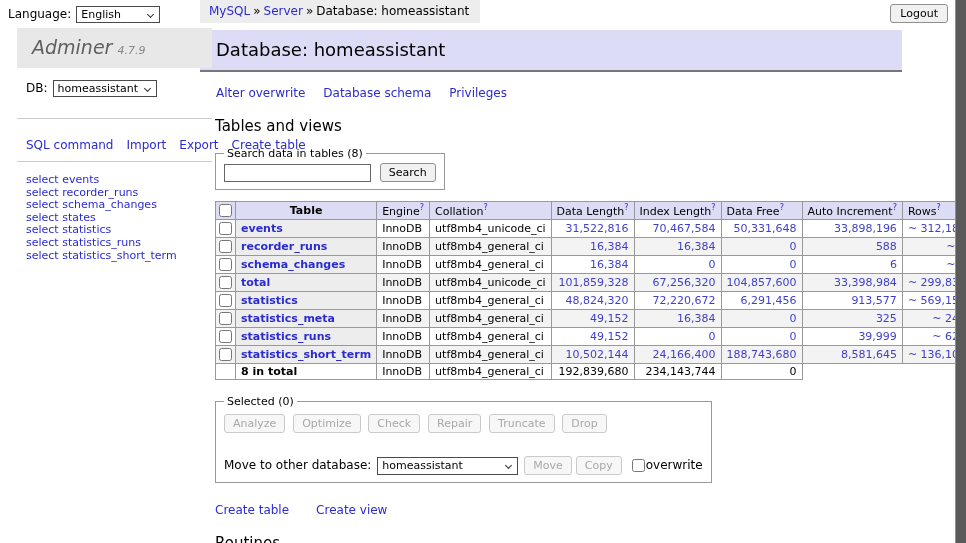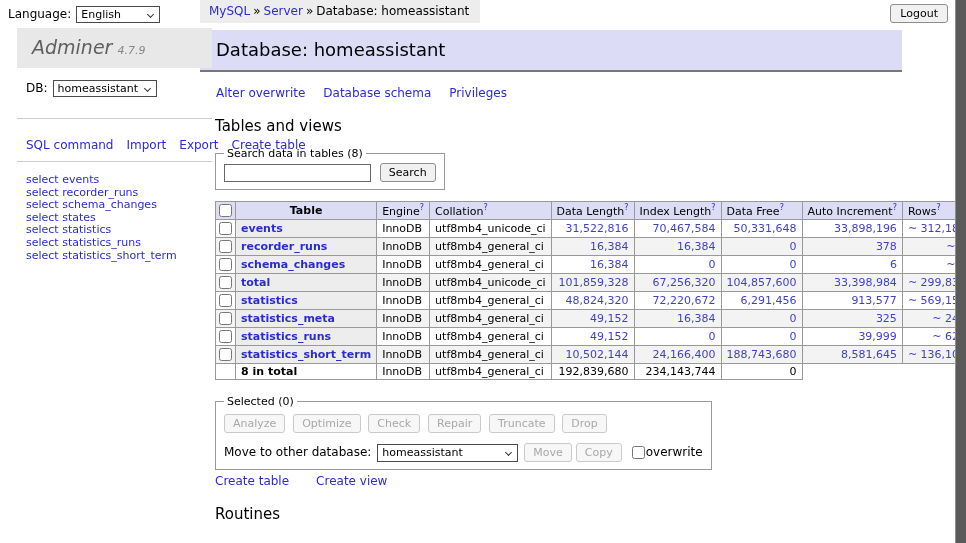--- a/index.html
+++ b/index.html
@@ -99,27 +99,27 @@
   .data-table td.num { text-align:right; }
   .data-table td.num a { color: var(--num,#3f3fca); }
   .data-table tr.total td, .data-table tr.total th { background:#fff; color:#000; }
   .data-table tr.total th { font-weight:bold; }
   .data-table td.nob { border:none; background:#fff; }
   input[type=checkbox] { width:13px; height:13px; margin:1px; vertical-align:middle; }
 
   .sel-fieldset { margin:15px 0 0 15px; min-width:388px; }
   .sel-buttons { margin-top:3px; }
   .sel-buttons .btn { margin-right:4px; }
-  .move-row { margin-top:10px; white-space:nowrap; }
+  .move-row { margin-top:23px; white-space:nowrap; }
   .move-row .label { margin-right:6px; }
   .move-select { width:141px; height:18px; margin-right:6px; }
   .move-row .btn { margin-right:4px; }
   .overwrite-wrap { margin-left:5px; }
 
-  .create-links { margin:4px 0 0 15px; }
+  .create-links { margin:20px 0 0 15px; }
   .create-links a { margin-right:27px; }
 </style>
 </head>
 <body>
 
 
 
 
 <div class="lang-form">
   <label>Language:</label><span class="fake-select" style="width:84px;"><span>English</span><i class="chev"></i></span>
@@ -208,21 +208,21 @@
 
       </tr>
       <tr class="odd">
         <td class="c"><input type="checkbox" style=""></td>
         <th><a>recorder_runs</a></th>
         <td>InnoDB</td>
         <td>utf8mb4_general_ci</td>
         <td class="num"><a>16,384</a></td>
         <td class="num"><a>16,384</a></td>
         <td class="num"><a>0</a></td>
-        <td class="num"><a>378</a></td>
+        <td class="num"><a>588</a></td>
         <td class="num"><a>~ 5</a></td>
 
       </tr>
       <tr>
         <td class="c"><input type="checkbox" style=""></td>
         <th><a>schema_changes</a></th>
         <td>InnoDB</td>
         <td>utf8mb4_general_ci</td>
         <td class="num"><a>16,384</a></td>
         <td class="num"><a>0</a></td>

